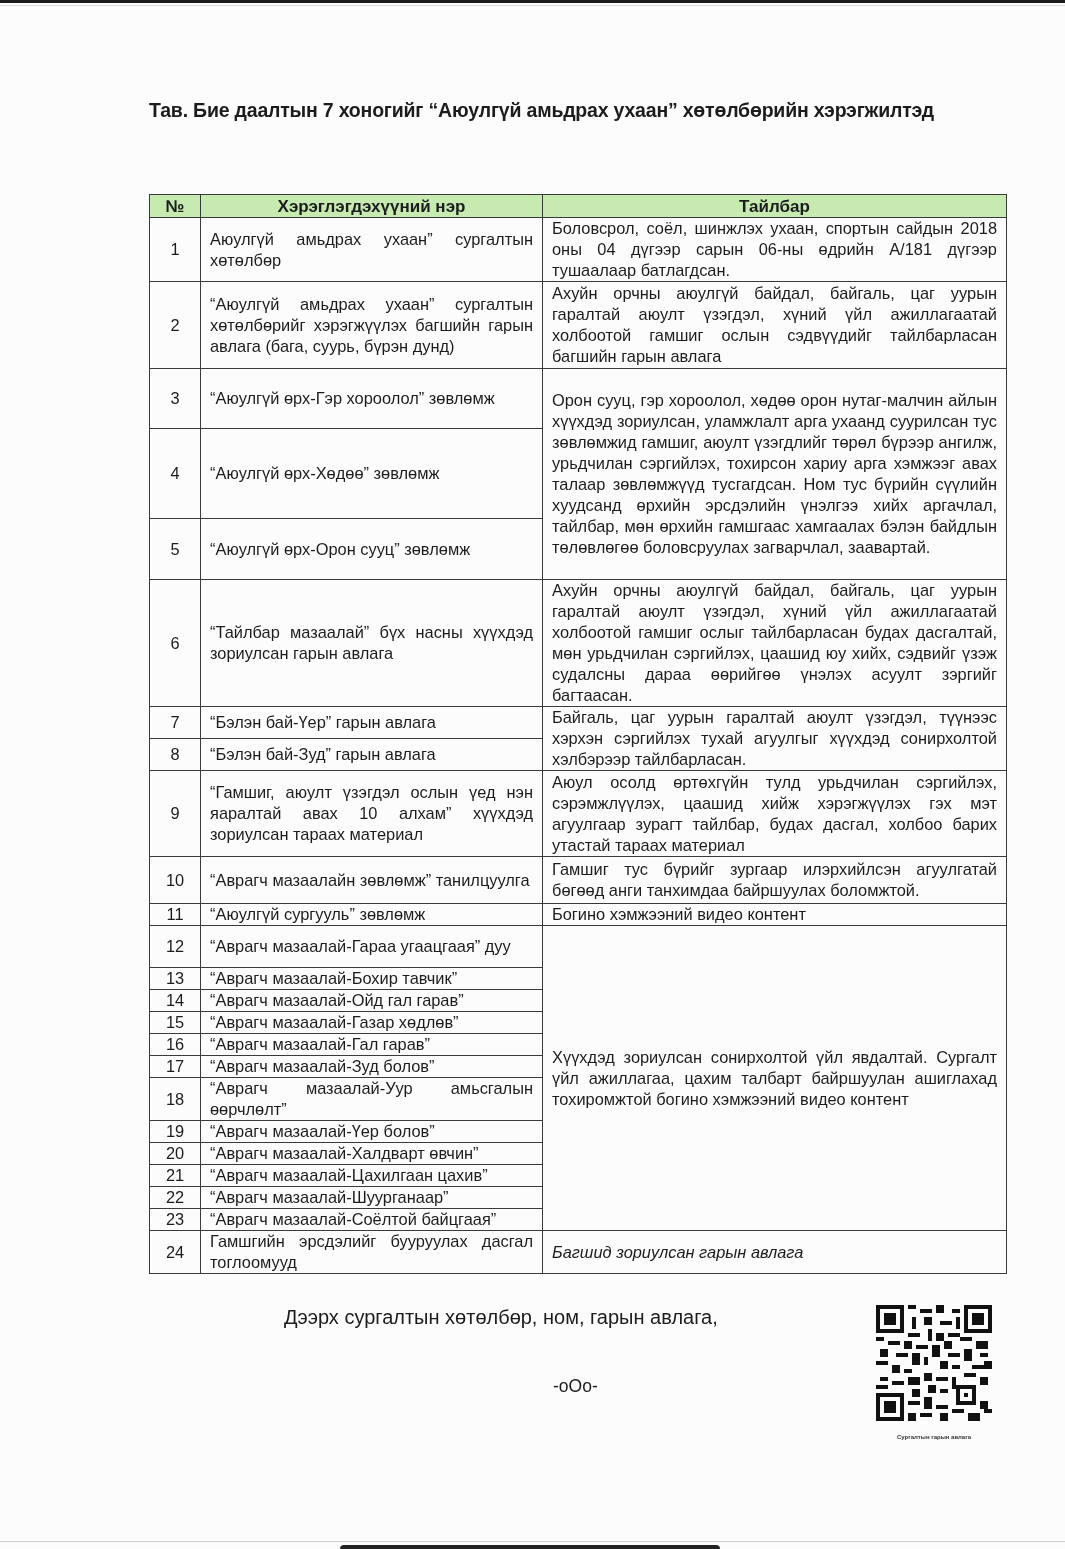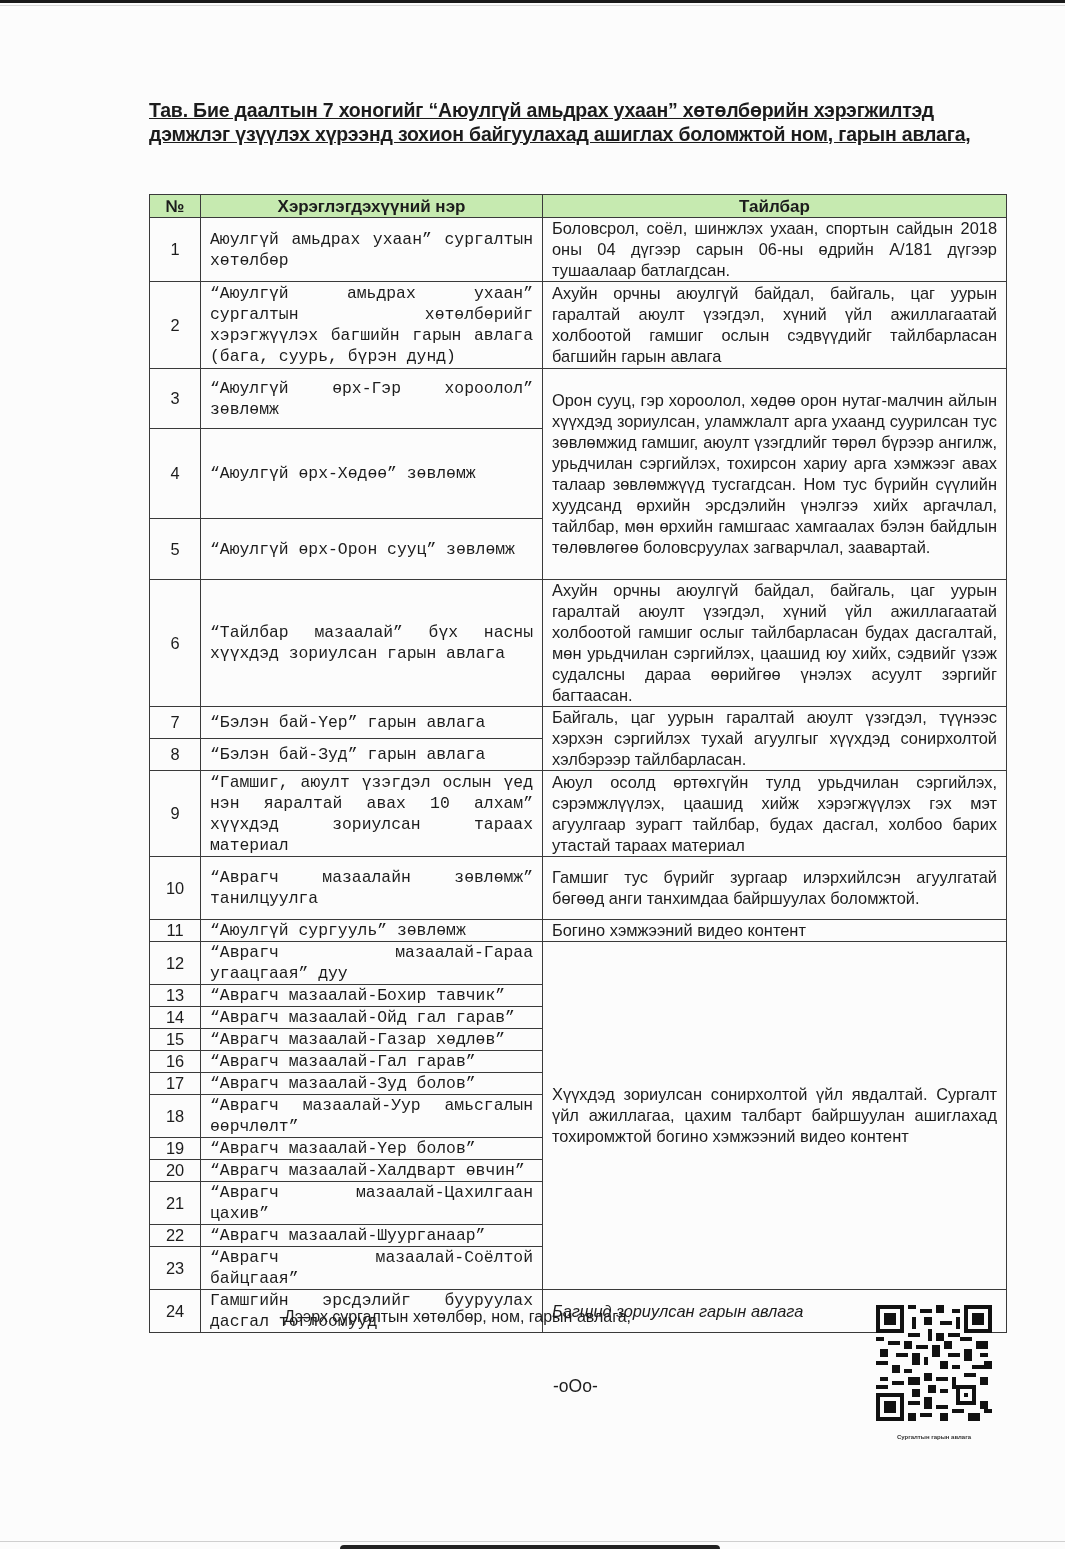--- a/index.html
+++ b/index.html
@@ -11,60 +11,58 @@
   }
   .topbar { position: absolute; left: 0; top: 0; width: 1065px; height: 3px; background: #1a1a1a; }
   .topline { position: absolute; left: 0; top: 5px; width: 1065px; height: 1px; background: #d8d8d8; }
   .bottomline { position: absolute; left: 0; top: 1541px; width: 1065px; height: 1px; background: #cfcfcf; }
   .bottomtab { position: absolute; left: 340px; top: 1545px; width: 380px; height: 6px; background: #222; border-radius: 4px 4px 0 0; }
 
   .title {
     position: absolute; left: 149px; top: 99px; width: 870px;
     font-weight: bold; font-size: 19.5px; line-height: 23.5px;
     letter-spacing: -0.2px;
-    text-decoration: underline;
   }
   .title span { display: block; }
 
   table.main {
     position: absolute; left: 149px; top: 194px;
     width: 857px; border-collapse: collapse; table-layout: fixed;
     font-size: 16.4px; line-height: 21px;
   }
   table.main td, table.main th {
     border: 1.5px solid #3a3a3a; padding: 0 9px; vertical-align: middle;
   }
   table.main th {
     background: #c6eab0; font-weight: bold; height: 22px; text-align: center;
     font-size: 17px;
   }
   td.num { text-align: center; padding: 0; }
-  td.name { text-align: justify; text-align-last: left; font-family: Liberation Mono, monospace; }
+  td.name { text-align: justify; text-align-last: left; }
   td.desc { text-align: justify; text-align-last: left; vertical-align: top; padding-top: 1px; padding-bottom: 1px; }
   td.desc.mid { vertical-align: middle; font-style: italic; }
 
   .footer-text {
     position: absolute; left: 284px; top: 1306px; width: 600px;
-    font-size: 16px; line-height: 22px;
+    font-size: 20px; line-height: 22px;
   }
   .footer-text span { display: block; }
   .end-mark { position: absolute; left: 553px; top: 1376px; font-size: 17.5px; }
 
   .qr { position: absolute; left: 876px; top: 1305px; width: 116px; height: 116px; }
   .qr-caption { position: absolute; left: 876px; top: 1434px; width: 116px; text-align: center; font-size: 6px; font-weight: bold; color: #333; }
 </style>
 </head>
 <body>
 
 <div class="topbar"></div>
 <div class="topline"></div>
 
 <div class="title">
   <span>Тав. Бие даалтын 7 хоногийг “Аюулгүй амьдрах ухаан” хөтөлбөрийн хэрэгжилтэд</span>
-  <span>дэмжлэг үзүүлэх хүрээнд зохион байгуулахад ашиглах боломжтой ном, гарын авлага,</span>
 </div>
 
 <table class="main">
   <colgroup>
     <col style="width:51px">
     <col style="width:342px">
     <col style="width:464px">
   </colgroup>
   <thead>
     <tr>
@@ -109,21 +107,21 @@
     </tr>
     <tr style="height:32px">
       <td class="num">8</td>
       <td class="name">“Бэлэн бай-Зуд” гарын авлага</td>
     </tr>
     <tr style="height:86px">
       <td class="num">9</td>
       <td class="name">“Гамшиг, аюулт үзэгдэл ослын үед нэн яаралтай авах 10 алхам” хүүхдэд зориулсан тараах материал</td>
       <td class="desc">Аюул осолд өртөхгүйн тулд урьдчилан сэргийлэх, сэрэмжлүүлэх, цаашид хийж хэрэгжүүлэх гэх мэт агуулгаар зурагт тайлбар, будах дасгал, холбоо барих утастай тараах материал</td>
     </tr>
-    <tr style="height:63px">
+    <tr style="height:47px">
       <td class="num">10</td>
       <td class="name">“Аврагч мазаалайн зөвлөмж” танилцуулга</td>
       <td class="desc">Гамшиг тус бүрийг зургаар илэрхийлсэн агуулгатай бөгөөд анги танхимдаа байршуулах боломжтой.</td>
     </tr>
     <tr style="height:22px">
       <td class="num">11</td>
       <td class="name">“Аюулгүй сургууль” зөвлөмж</td>
       <td class="desc">Богино хэмжээний видео контент</td>
     </tr>
     <tr style="height:42px">

